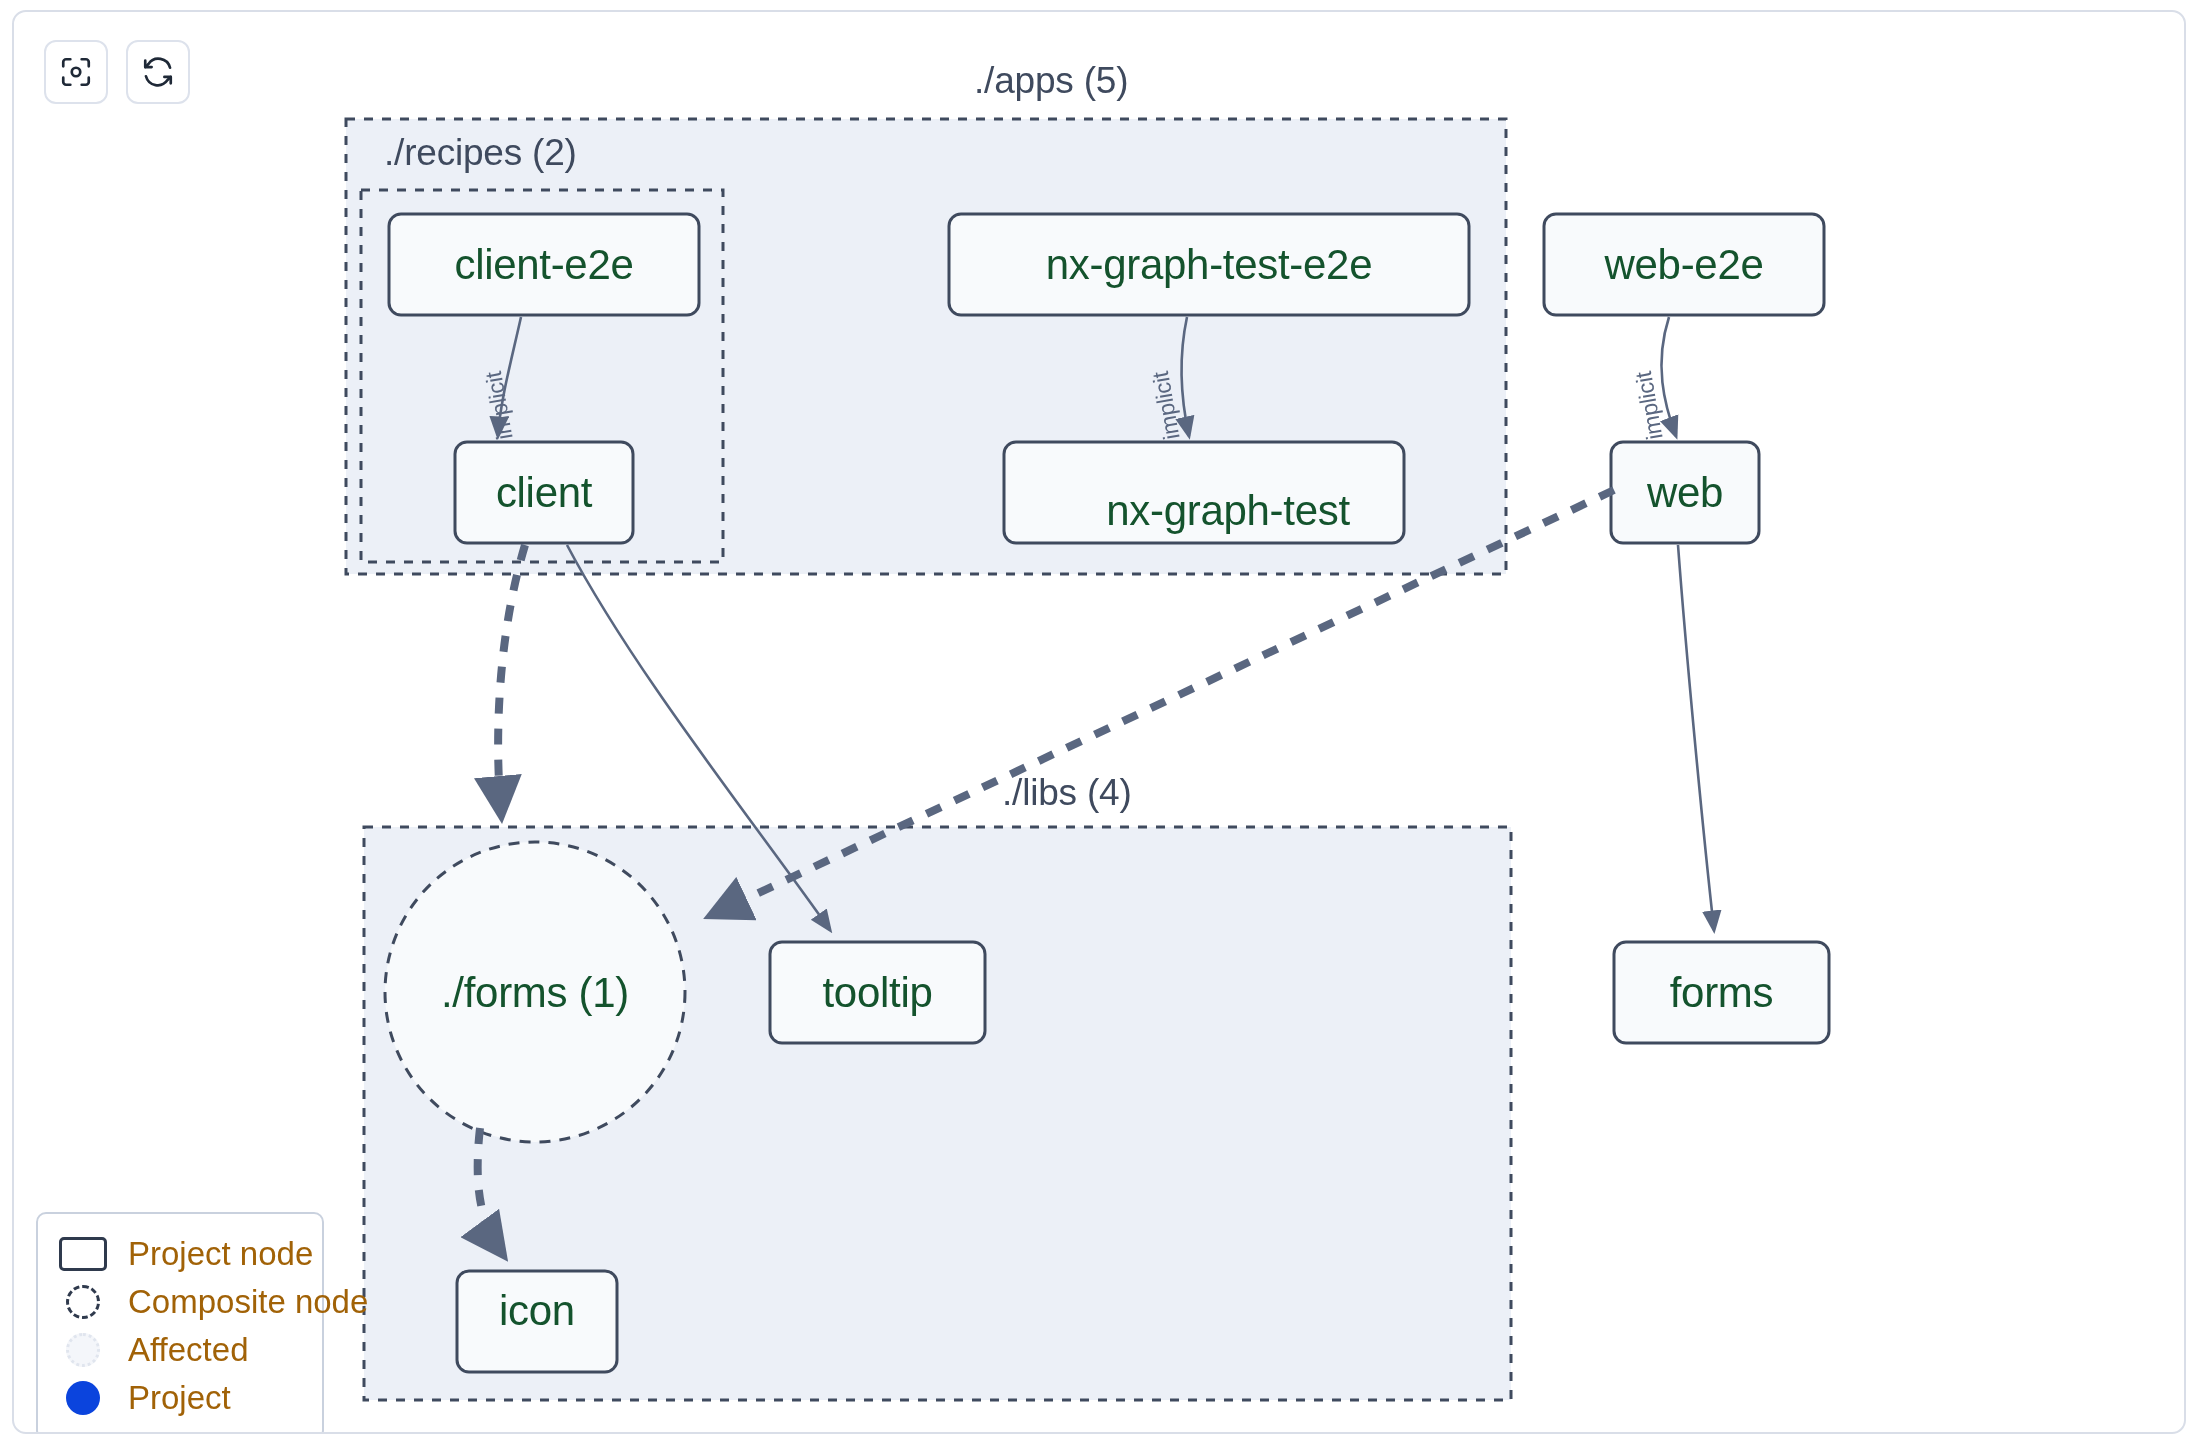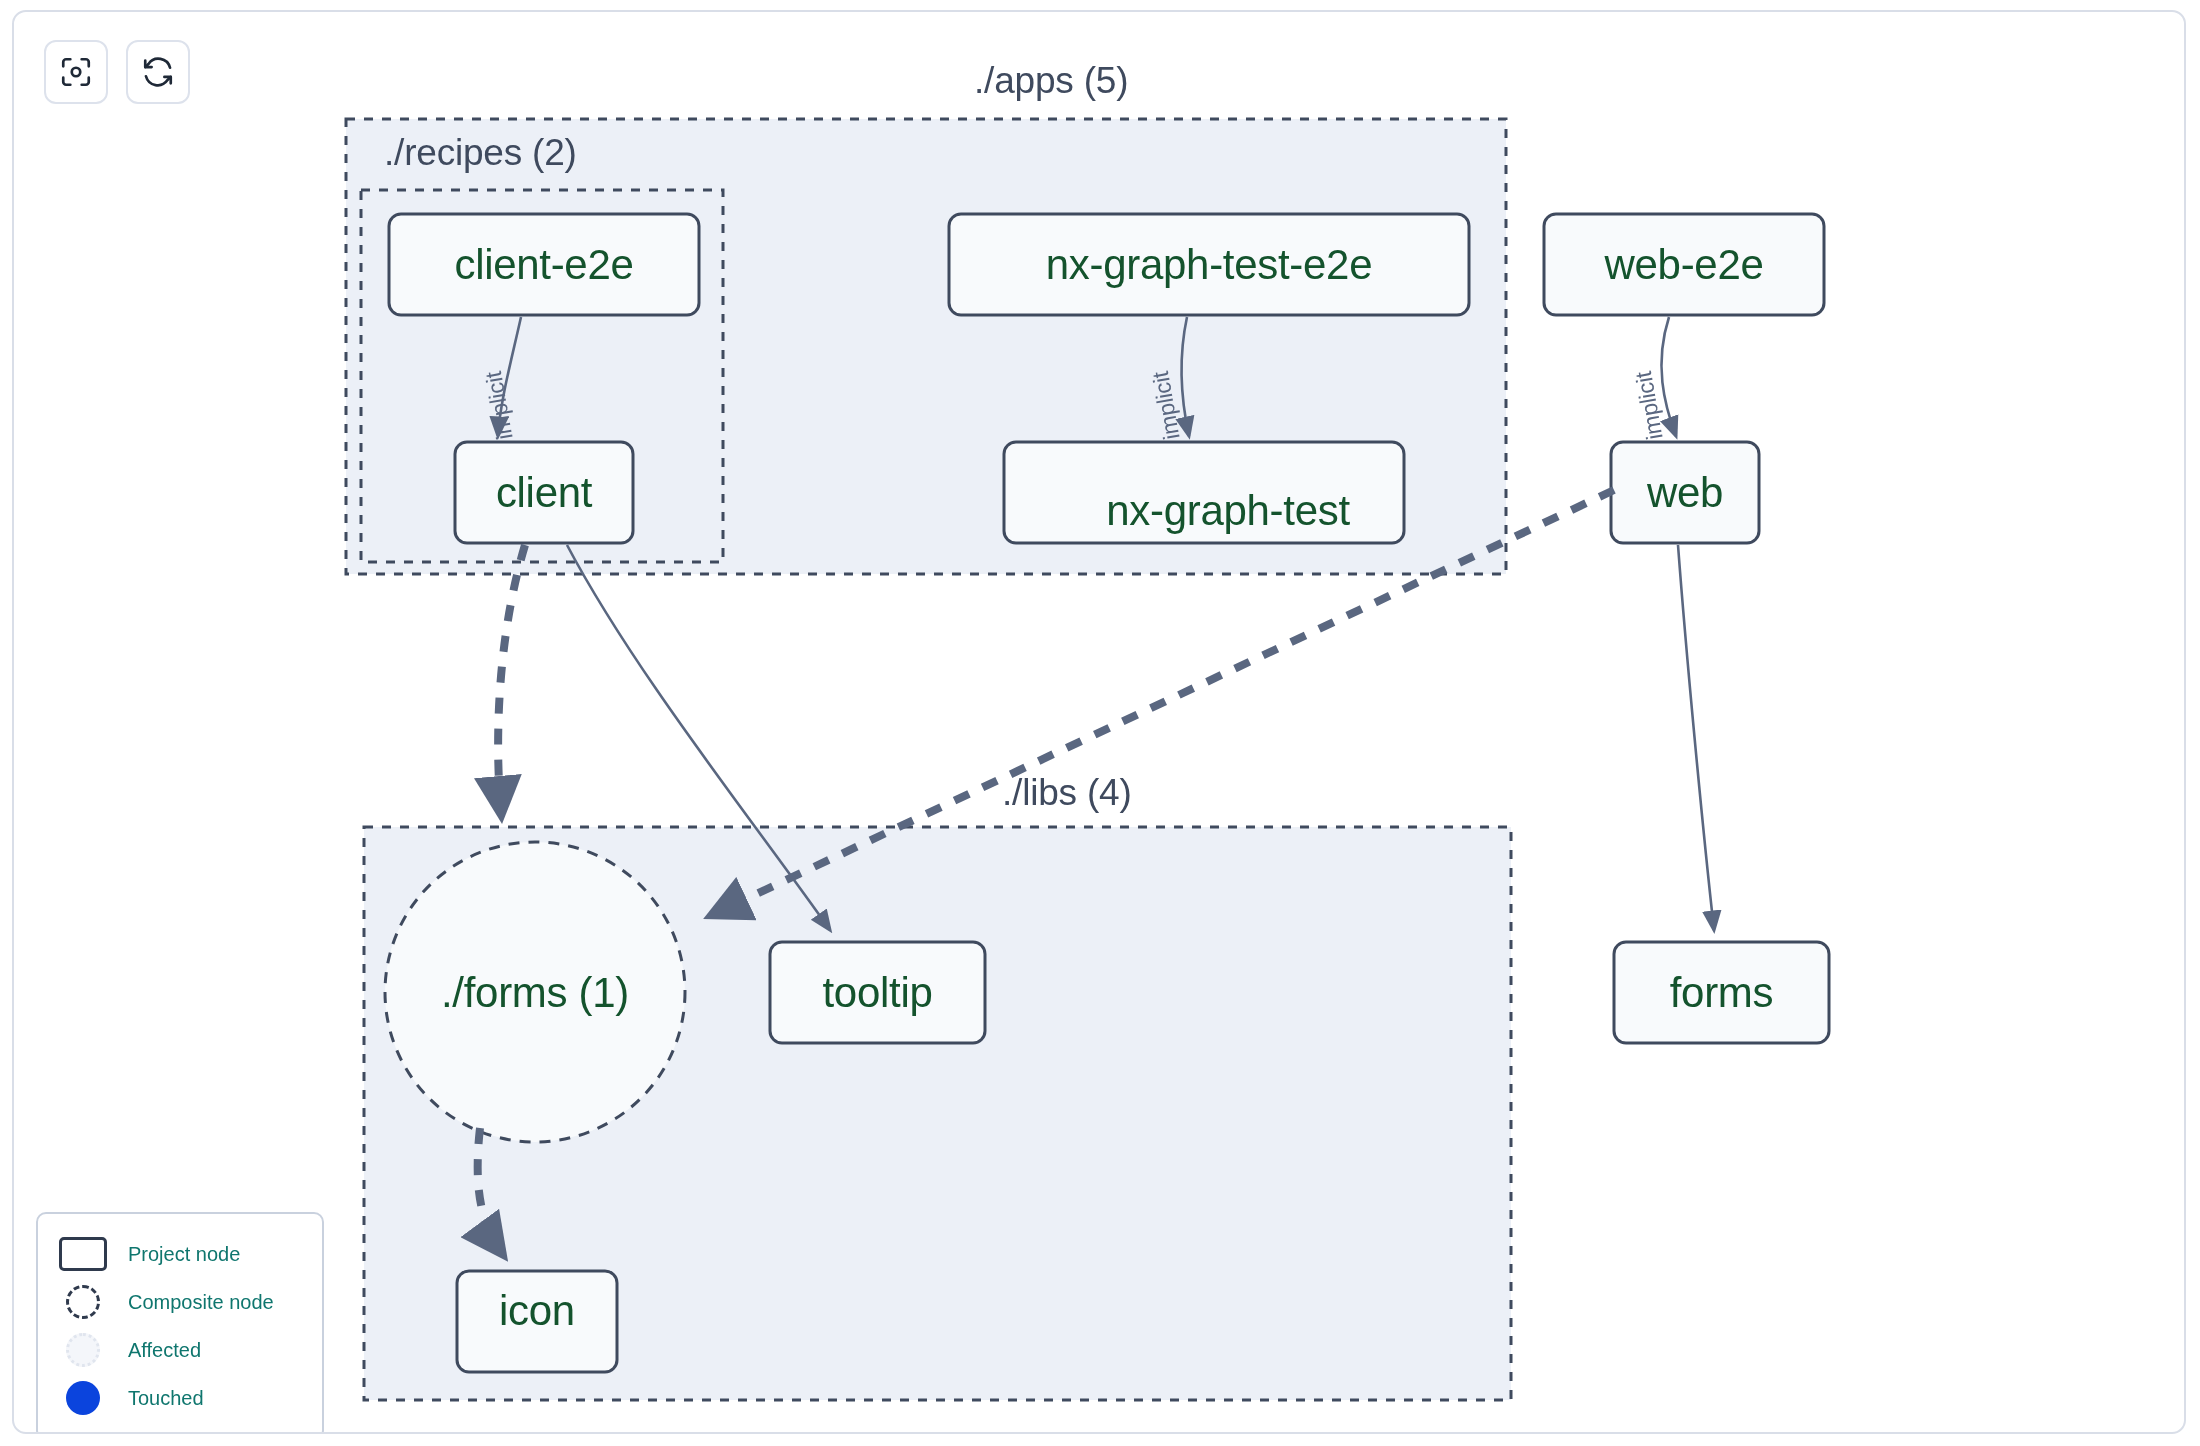--- a/index.html
+++ b/index.html
@@ -140,22 +140,22 @@
     border-radius: 50%;
     background: #f4f6fa;
     box-sizing: border-box;
   }
   .sw-touched {
     width: 34px; height: 34px;
     border-radius: 50%;
     background: #0b44dd;
   }
   .legend-text {
-    font-size: 20px;
-    color: #0f766e;
+    font-size: 33px;
+    color: #a16207;
     white-space: nowrap;
   }
 </style>
 </head>
 <body>
 
 <div id="root">
   <div class="graph-card">
 
     <svg class="canvas" viewBox="0 0 2174 1424">
@@ -273,18 +273,18 @@
       <div class="legend-row">
         <span class="legend-swatch">
           <span class="sw-affected"></span>
         </span>
         <span class="legend-text">Affected</span>
       </div>
       <div class="legend-row">
         <span class="legend-swatch">
           <span class="sw-touched"></span>
         </span>
-        <span class="legend-text">Touched</span>
+        <span class="legend-text">Project</span>
       </div>
     </div>
 
   </div>
 </div>
 
 </body></html>

